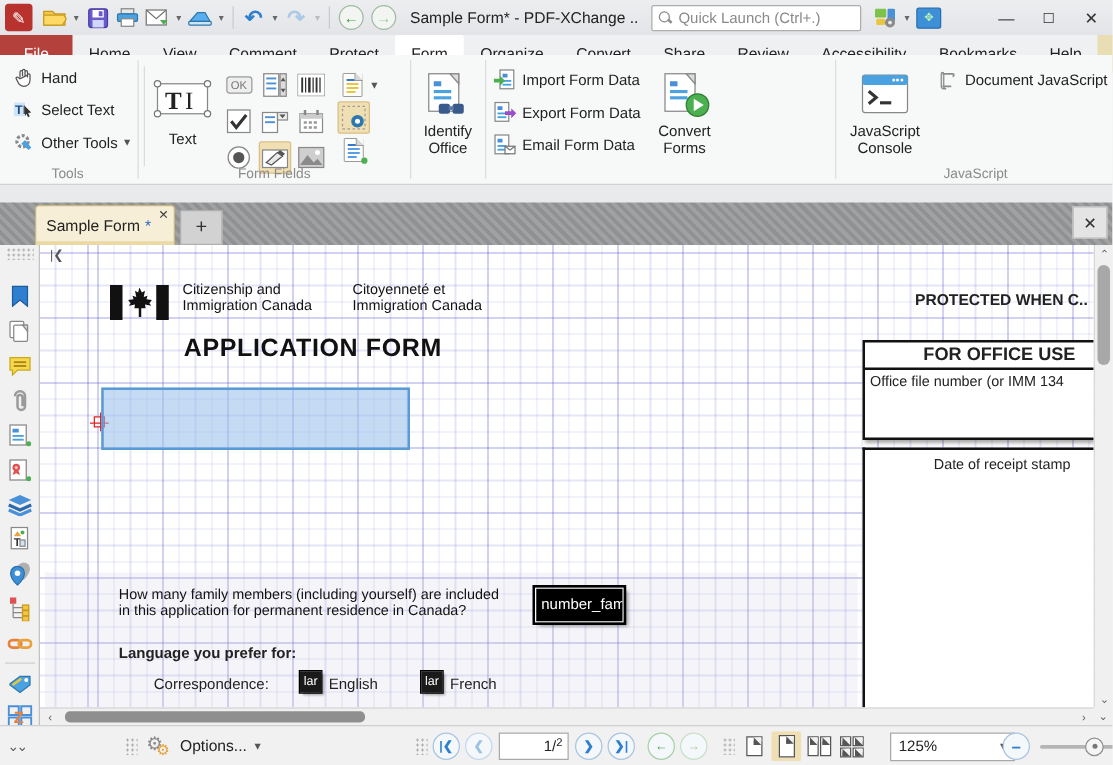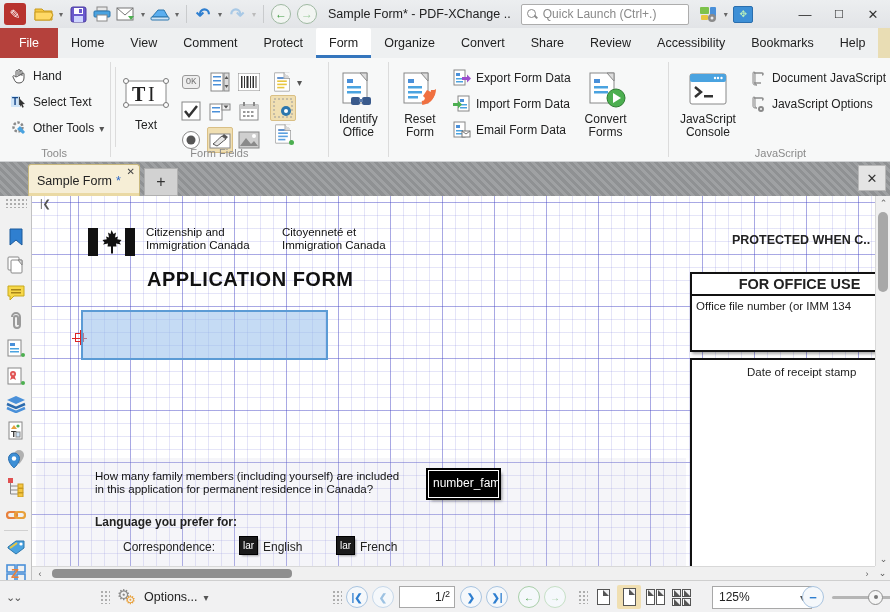--- a/index.html
+++ b/index.html
@@ -30,29 +30,29 @@
   
   .tabrow { position:absolute; left:0; top:28px; width:890px; height:30px; background:#eef0f1; display:flex; align-items:stretch; }
   .tab { padding:0 13px; display:flex; align-items:center; font-size:12.5px; color:#222; position:relative; }
   .tab.file { background:#b5413c; color:#fff; min-width:58px; justify-content:center; }
   .tab.active { background:#fff; box-shadow:inset 0 -3px 0 #3576bd; border-radius:2px 2px 0 0; }
   .tab.ctx { background:#e9ddb4; }
   .tsep { width:1px; height:16px; background:#c4c6c8; align-self:center; }
   .chev { color:#555; font-size:10px; }
 
   
-  .ribbon { position:absolute; left:0; top:58px; width:890px; height:104px; background:#f7f8f8;
+  .ribbon { position:absolute; left:0; top:44px; width:890px; height:104px; background:#f7f8f8;
     border-bottom:1px solid #cfd1d3; display:flex; }
   .rgroup { position:relative; display:flex; align-items:flex-start; padding-top:5px; }
   .rsep { width:1px; background:#dcdcdc; margin:4px 2px; }
   .grouplabel { position:absolute; bottom:2px; left:0; right:0; text-align:center; font-size:11px; color:#8a8a8a; }
   .btn-sm { display:flex; align-items:center; gap:5px; height:26px; padding:0 4px; font-size:12px; white-space:nowrap; }
   .btn-lg { display:flex; flex-direction:column; align-items:center; width:100%; padding-top:4px; font-size:12px; text-align:center; line-height:13px; }
   .stack { display:flex; flex-direction:column; justify-content:flex-start; }
-  .ff-grid { display:grid; grid-template-columns:repeat(3,26px); grid-auto-rows:26px; gap:3px; padding:6px 4px 0 4px;font-family:Liberation Mono, monospace; }
+  .ff-grid { display:grid; grid-template-columns:repeat(3,26px); grid-auto-rows:26px; gap:3px; padding:6px 4px 0 4px; }
   .ff-btn { border:1px solid transparent; border-radius:2px; display:flex; align-items:center; justify-content:center; }
   .hl { background:#f0dfb2; border:1px solid #d9bf85; }
 
   
   .doc { position:relative; width:20px; height:24px; background:#fff; border:1px solid #9a9a9a; border-radius:1px; flex:0 0 auto;}
   .doc::before { content:""; position:absolute; right:-1px; top:-1px; width:7px; height:7px;
     background:linear-gradient(225deg,#f7f8f8 50%,#d8d8d8 50%); border-left:1px solid #9a9a9a; border-bottom:1px solid #9a9a9a; }
   .doc .l { position:absolute; left:3px; height:2px; background:#5aa0e0; }
   .doc .l1 { top:5px; width:8px; background:#3b78c4; }
   .doc .l2 { top:9px; width:12px; } .doc .l3 { top:13px; width:12px; } .doc .l4 { top:17px; width:9px; }
@@ -422,59 +422,44 @@
               <rect x="23" y="26" width="9" height="8" rx="2" fill="#3a5a8c"></rect>
               <rect x="20" y="28" width="4" height="3" fill="#5a7aac"></rect>
             </svg>
         </span>
         <span>Identify Office</span>
       </div>
     </div>
     <div class="rsep"></div>
 
     <div class="rgroup" style="width:308px;">
-      <div class="btn-lg" style="width:58px;">
-        <span style="height:46px; display:flex; align-items:center;">
-          <svg width="40" height="38" viewBox="0 0 40 38">
-              <rect x="4" y="2" width="24" height="30" fill="#fff" stroke="#888"></rect>
-              <path d="M28 2l-7 0 7 8z" fill="#ddd" stroke="#888"></path>
-              <rect x="8" y="8" width="6" height="4" fill="#4a90d9"></rect>
-              <rect x="8" y="15" width="14" height="2.5" fill="#4aa3e0"></rect>
-              <rect x="8" y="20" width="14" height="2.5" fill="#4aa3e0"></rect>
-              <rect x="8" y="25" width="10" height="2.5" fill="#4aa3e0"></rect>
-              <path d="M36 18c0 8-5 13-13 14l2-5-2-2 4-6 4 2z" fill="#f07040"></path>
-              <path d="M22 32c7-1 11-5 11-13" fill="none" stroke="#f07040" stroke-width="4"></path>
-            </svg>
-        </span>
-        <span>Reset Form</span>
-      </div>
       <div class="stack" style="padding-top:2px;">
+        <div class="btn-sm">
+          <span class="ic16">
+            <svg width="18" height="18" viewBox="0 0 18 18">
+                <rect x="5" y="1" width="11" height="15" fill="#fff" stroke="#888"></rect>
+                <rect x="7" y="4" width="4" height="3" fill="#4a90d9"></rect>
+                <rect x="7" y="9" width="7" height="1.5" fill="#4aa3e0"></rect>
+                <rect x="7" y="12" width="7" height="1.5" fill="#4aa3e0"></rect>
+                <path d="M0 8h5v-2.5l4 4-4 4V11H0z" fill="#4caf50"></path>
+              </svg>
+          </span>
+          <span>Import Form Data</span>
+        </div>
         <div class="btn-sm">
           <span class="ic16">
             <svg width="18" height="18" viewBox="0 0 18 18">
                 <rect x="1" y="1" width="11" height="15" fill="#fff" stroke="#888"></rect>
                 <rect x="3" y="4" width="4" height="3" fill="#4a90d9"></rect>
                 <rect x="3" y="9" width="7" height="1.5" fill="#4aa3e0"></rect>
                 <rect x="3" y="12" width="7" height="1.5" fill="#4aa3e0"></rect>
                 <path d="M9 8h5V5.5l4 4-4 4V11H9z" fill="#9c4dcc"></path>
               </svg>
           </span>
           <span>Export Form Data</span>
-        </div>
-        <div class="btn-sm">
-          <span class="ic16">
-            <svg width="18" height="18" viewBox="0 0 18 18">
-                <rect x="5" y="1" width="11" height="15" fill="#fff" stroke="#888"></rect>
-                <rect x="7" y="4" width="4" height="3" fill="#4a90d9"></rect>
-                <rect x="7" y="9" width="7" height="1.5" fill="#4aa3e0"></rect>
-                <rect x="7" y="12" width="7" height="1.5" fill="#4aa3e0"></rect>
-                <path d="M0 8h5v-2.5l4 4-4 4V11H0z" fill="#4caf50"></path>
-              </svg>
-          </span>
-          <span>Import Form Data</span>
         </div>
         <div class="btn-sm">
           <span class="ic16">
             <svg width="18" height="18" viewBox="0 0 18 18">
                 <rect x="1" y="1" width="11" height="15" fill="#fff" stroke="#888"></rect>
                 <rect x="3" y="4" width="4" height="3" fill="#4a90d9"></rect>
                 <rect x="3" y="9" width="7" height="1.5" fill="#4aa3e0"></rect>
                 <rect x="3" y="12" width="7" height="1.5" fill="#4aa3e0"></rect>
                 <rect x="9" y="10" width="8" height="6" fill="#fff" stroke="#777"></rect>
                 <path d="M9 10l4 3 4-3" fill="none" stroke="#777"></path>
@@ -519,31 +504,20 @@
         <div class="btn-sm">
           <span class="ic16">
             <svg width="17" height="17" viewBox="0 0 17 17">
                 <path d="M4 3c0-1.5 2-1.5 2 0v10c0 2 2 2 2 2H6c-2 0-2-2-2-2z" fill="#e8e8e8" stroke="#8a8a8a"></path>
                 <path d="M5 3h8c1.5 0 1.5 2 0 2" fill="none" stroke="#8a8a8a" stroke-width="1.4"></path>
                 <path d="M5 13h7" stroke="#8a8a8a" stroke-width="1.4"></path>
               </svg>
           </span>
           <span>Document JavaScript</span>
         </div>
-        <div class="btn-sm">
-          <span class="ic16">
-            <svg width="17" height="17" viewBox="0 0 17 17">
-                <path d="M4 2c0-1.5 2-1.5 2 0v8c0 2 2 2 2 2H6c-2 0-2-2-2-2z" fill="#e8e8e8" stroke="#8a8a8a"></path>
-                <path d="M5 2h8c1.5 0 1.5 2 0 2" fill="none" stroke="#8a8a8a" stroke-width="1.4"></path>
-                <circle cx="12" cy="13" r="3" fill="#8a8a8a"></circle>
-                <circle cx="12" cy="13" r="1" fill="#f7f8f8"></circle>
-              </svg>
-          </span>
-          <span>JavaScript Options</span>
-        </div>
       </div>
       <div class="grouplabel">JavaScript</div>
     </div>
   </div>
 
   <div class="doctabbar">
     <div class="doctab">
       <span>Sample Form</span>
       <span class="star">*</span>
       <span class="x">✕</span>

